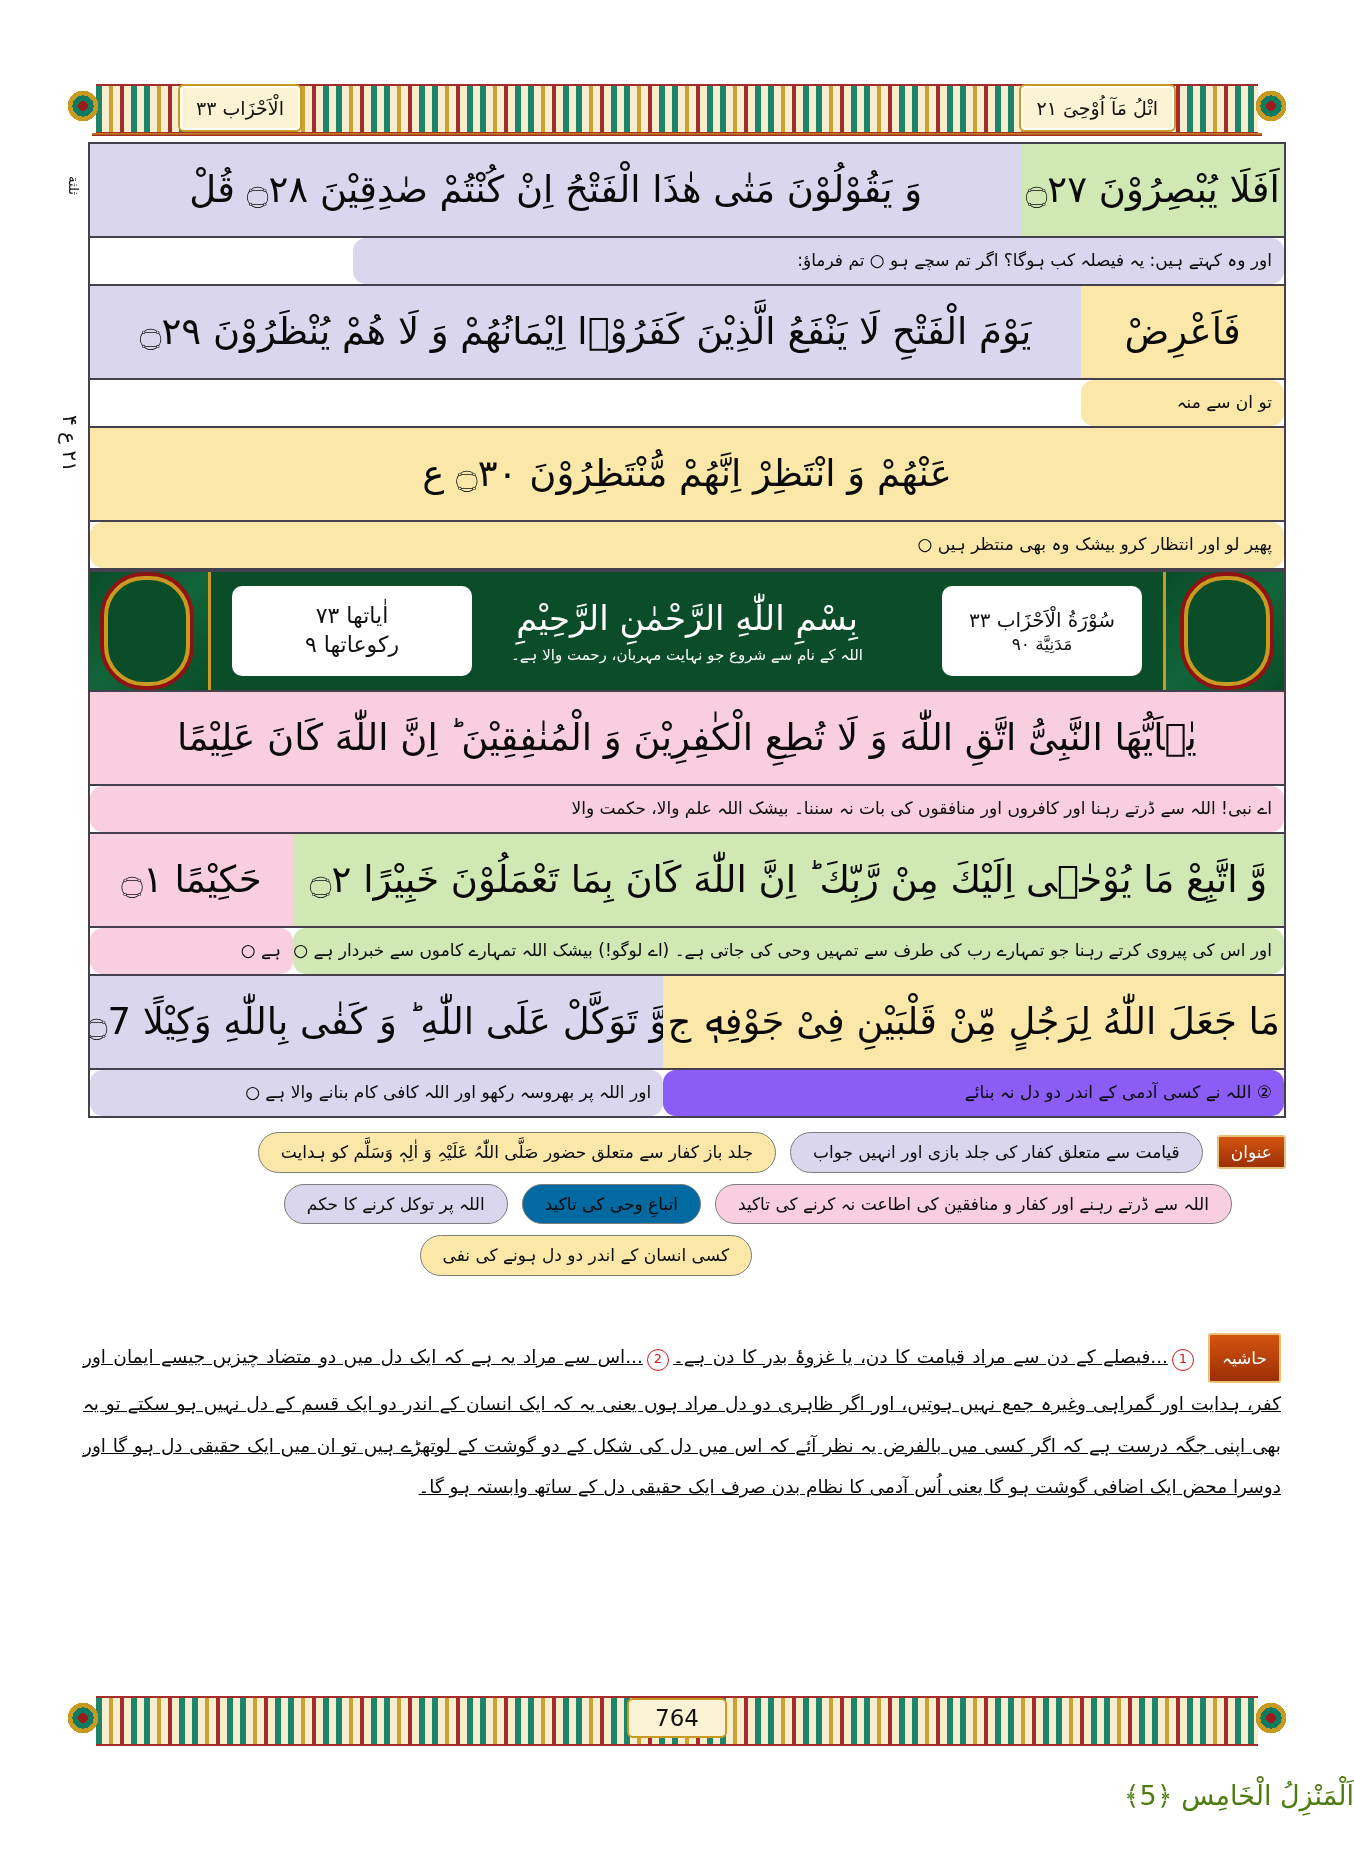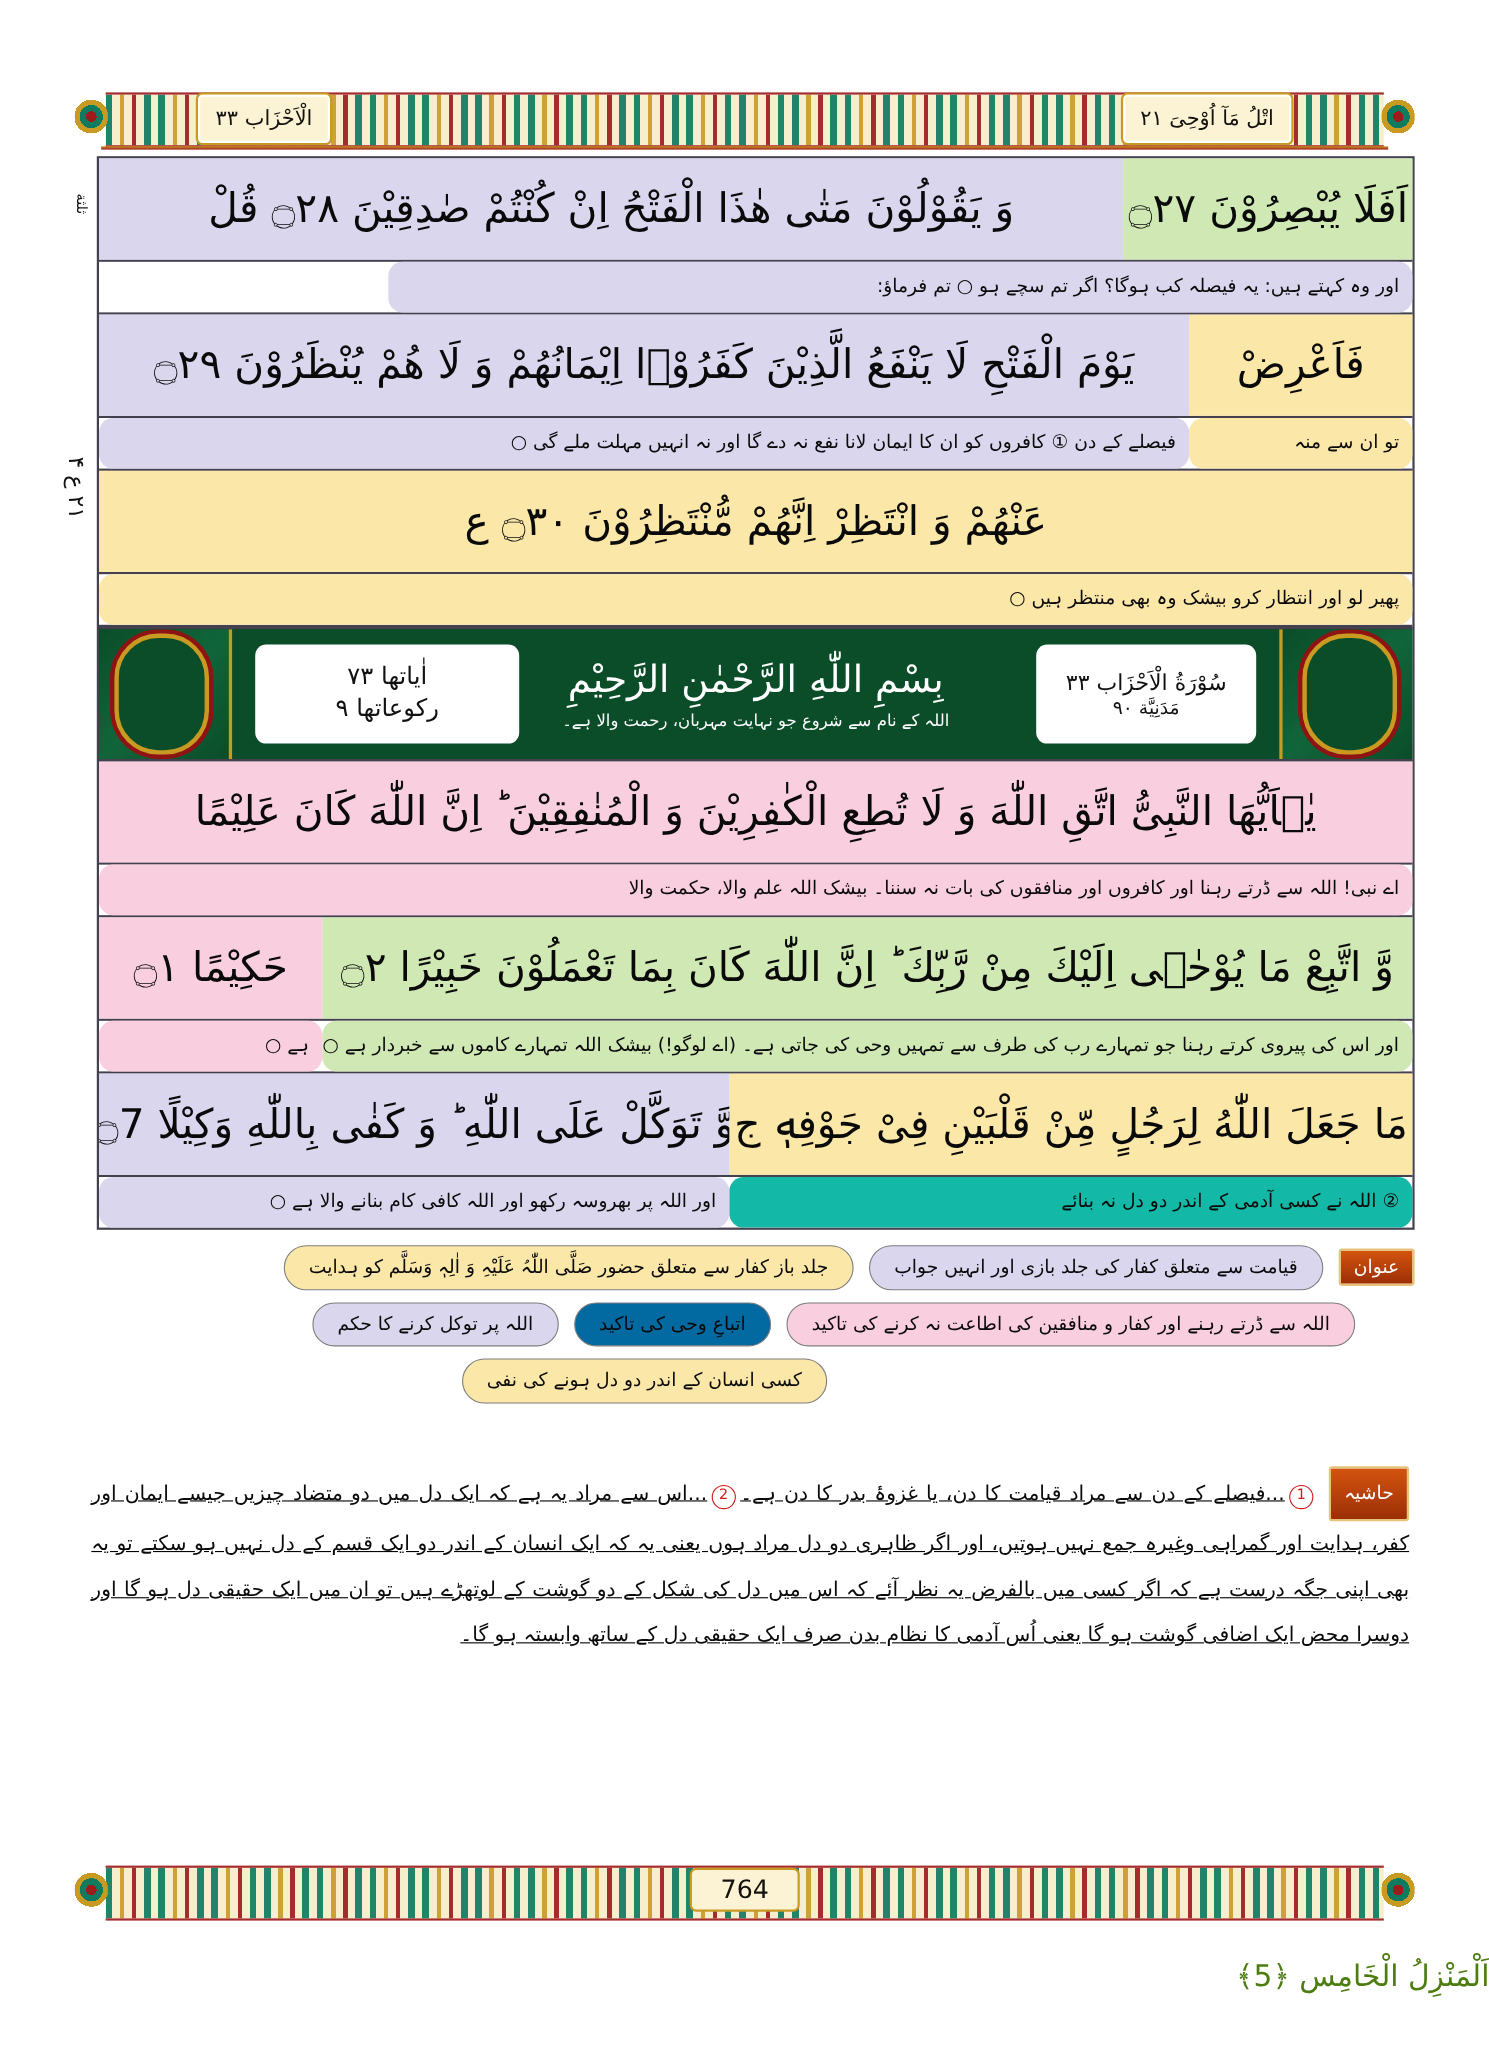--- a/index.html
+++ b/index.html
@@ -237,21 +237,20 @@
       </div>
       <div class="ur-row">
         <div class="ur-seg" style="background: rgb(217, 214, 238); width: 78%;">اور وہ کہتے ہیں: یہ فیصلہ کب ہوگا؟ اگر تم سچے ہو ○ تم فرماؤ:</div>
       </div>
       <div class="ar-row">
         <div class="ar-seg" style="background: rgb(251, 231, 168); width: 17%;">فَاَعْرِضْ</div>
         <div class="ar-seg" style="background: rgb(217, 214, 238); width: 83%;">یَوْمَ الْفَتْحِ لَا یَنْفَعُ الَّذِیْنَ كَفَرُوْۤا اِیْمَانُهُمْ وَ لَا هُمْ یُنْظَرُوْنَ ۝۲۹</div>
       </div>
       <div class="ur-row">
         <div class="ur-seg" style="background: rgb(251, 231, 168); width: 17%;">تو ان سے منہ</div>
-        <div class="ur-seg" style="background: rgb(217, 214, 238); width: 83%;">فیصلے کے دن ① کافروں کو ان کا ایمان لانا نفع نہ دے گا اور نہ انہیں مہلت ملے گی ○</div>
       </div>
       <div class="ar-row">
         <div class="ar-seg" style="background: rgb(251, 231, 168); width: 100%;">عَنْهُمْ وَ انْتَظِرْ اِنَّهُمْ مُّنْتَظِرُوْنَ ۝۳۰ ع</div>
       </div>
       <div class="ur-row">
         <div class="ur-seg" style="background: rgb(251, 231, 168); width: 100%;">پھیر لو اور انتظار کرو بیشک وہ بھی منتظر ہیں ○</div>
       </div>
       <div class="surah-banner">
         <div class="sb-orn l">
           <div class="sb-arc"></div>
@@ -284,21 +283,21 @@
       </div>
       <div class="ur-row">
         <div class="ur-seg" style="background: rgb(207, 232, 180); width: 83%;">اور اس کی پیروی کرتے رہنا جو تمہارے رب کی طرف سے تمہیں وحی کی جاتی ہے۔ (اے لوگو!) بیشک اللہ تمہارے کاموں سے خبردار ہے ○</div>
         <div class="ur-seg" style="background: rgb(249, 206, 222); width: 17%;">ہے ○</div>
       </div>
       <div class="ar-row">
         <div class="ar-seg" style="background: rgb(251, 231, 168); width: 52%;">مَا جَعَلَ اللّٰهُ لِرَجُلٍ مِّنْ قَلْبَیْنِ فِیْ جَوْفِهٖ ج</div>
         <div class="ar-seg" style="background: rgb(217, 214, 238); width: 48%;">وَّ تَوَكَّلْ عَلَى اللّٰهِ ؕ وَ كَفٰى بِاللّٰهِ وَكِیْلًا ۝7</div>
       </div>
       <div class="ur-row last">
-        <div class="ur-seg" style="background: #14b8a6; width: 52%;">② اللہ نے کسی آدمی کے اندر دو دل نہ بنائے</div>
+        <div class="ur-seg" style="background: #8b5cf6; width: 52%;">② اللہ نے کسی آدمی کے اندر دو دل نہ بنائے</div>
         <div class="ur-seg" style="background: rgb(217, 214, 238); width: 48%;">اور اللہ پر بھروسہ رکھو اور اللہ کافی کام بنانے والا ہے ○</div>
       </div>
     </div>
 
   <div class="topics" id="topics-root" style="top: 1132px;">
       <div class="topic-line">
         <span class="unwan-badge">عنوان</span>
         <span class="pill" style="background: rgb(217, 214, 238);">قیامت سے متعلق کفار کی جلد بازی اور انہیں جواب</span>
         <span class="pill" style="background: rgb(251, 231, 168);">جلد باز کفار سے متعلق حضور صَلَّی اللّٰہُ عَلَیْہِ وَ اٰلِہٖ وَسَلَّم کو ہدایت</span>
       </div>

